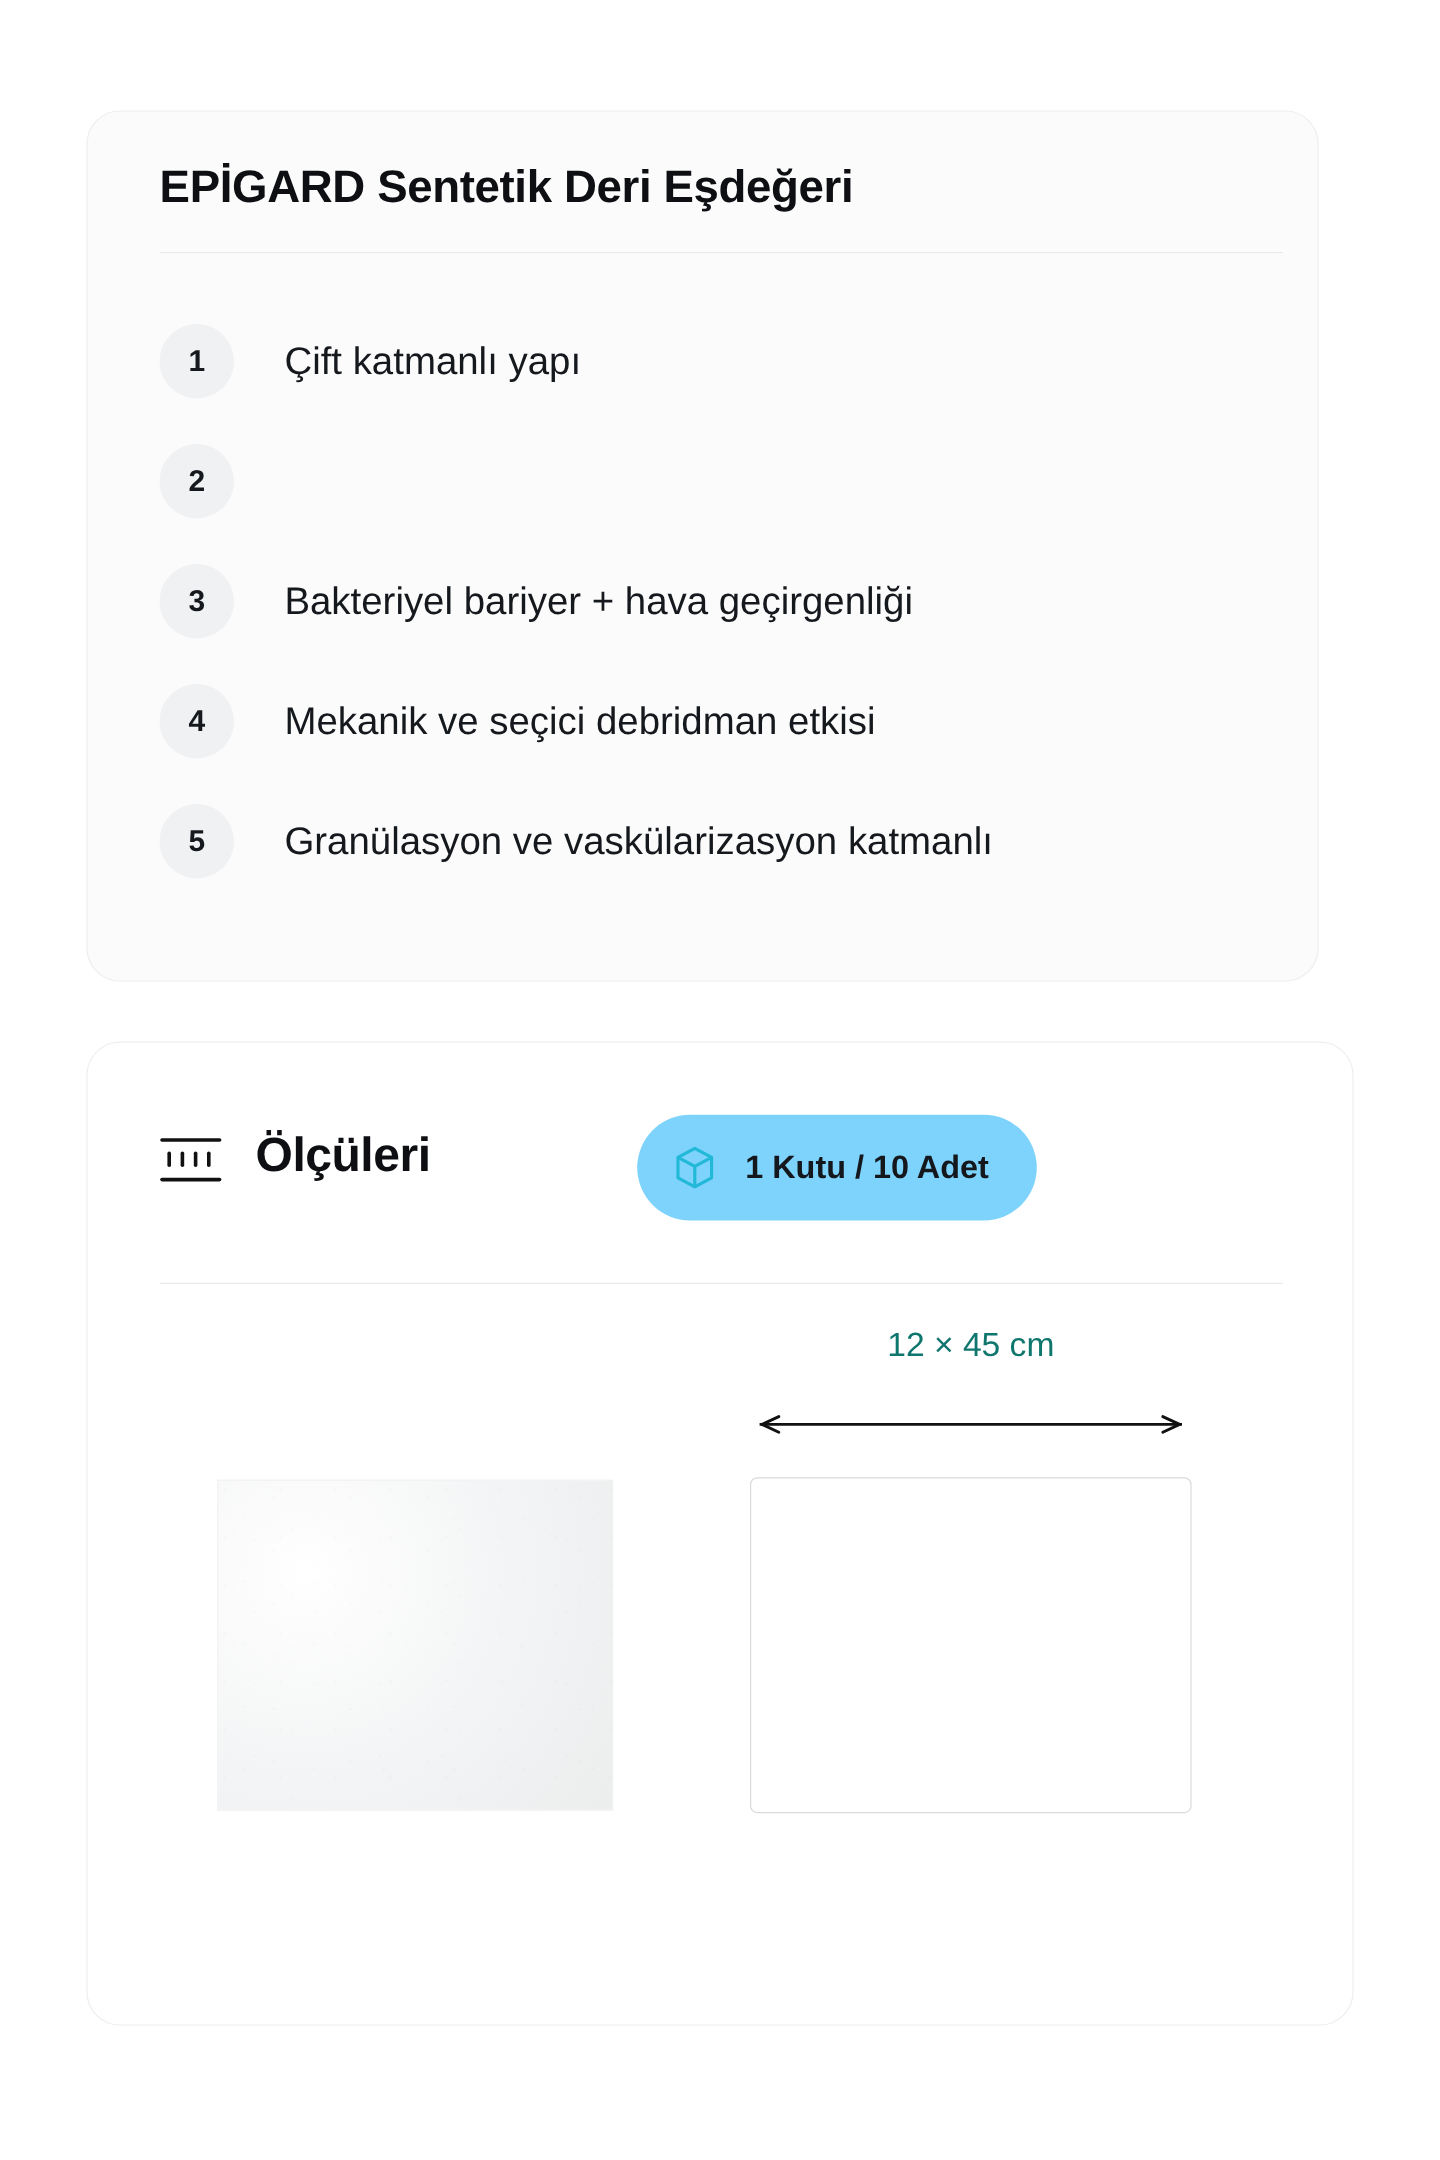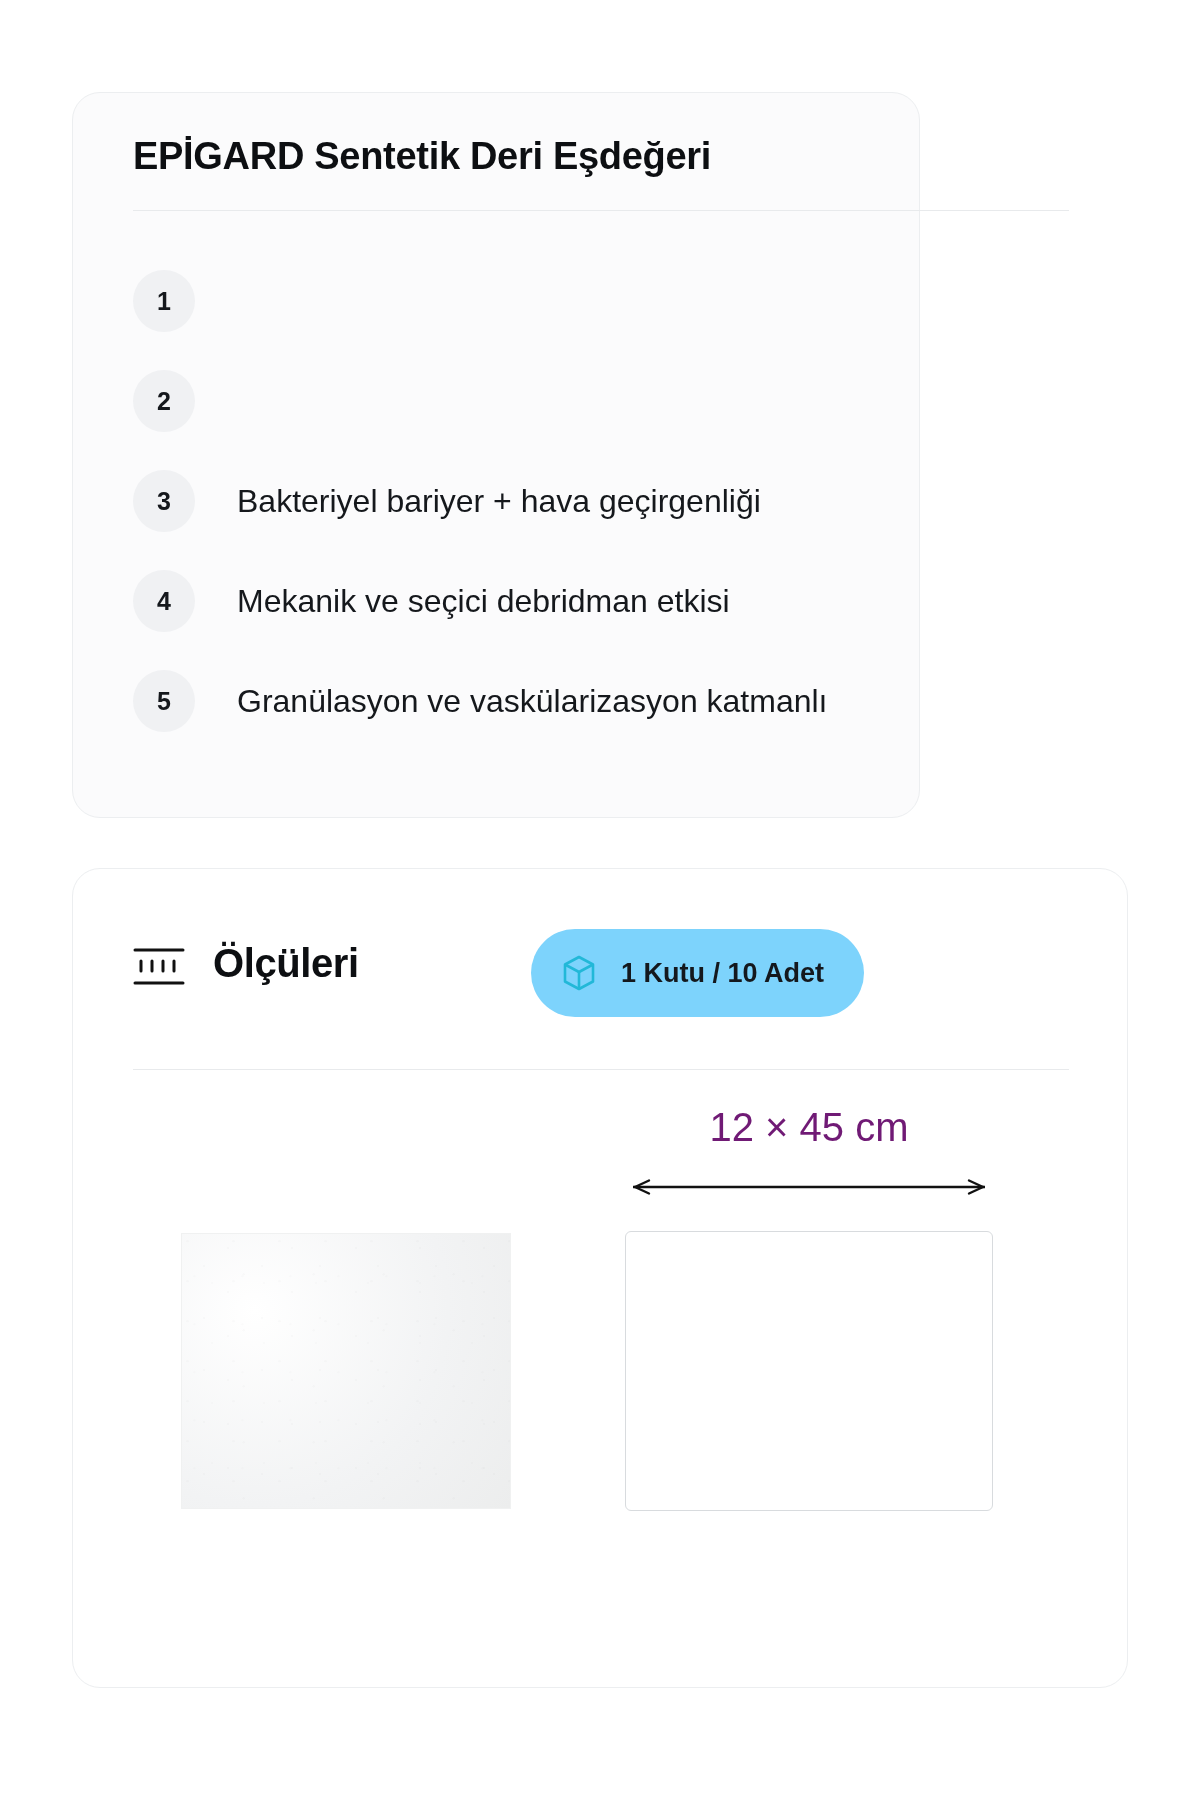--- a/index.html
+++ b/index.html
@@ -26,21 +26,21 @@
   .card {
     position: absolute;
     background: #fbfbfc;
     border: 1px solid #eceef0;
     border-radius: 28px;
     box-sizing: border-box;
   }
   .features-card {
     left: 72px;
     top: 92px;
-    width: 848px;
+    width: 1027px;
     height: 726px;
     padding: 0;
   }
   .features-title {
     position: absolute;
     left: 60px;
     top: 42px;
     font-size: 38px;
     font-weight: bold;
     letter-spacing: -0.3px;
@@ -159,22 +159,22 @@
     top: 200px;
     width: 100%;
     height: 620px;
   }
   .size-label {
     position: absolute;
     left: 556px;
     top: 36px;
     width: 360px;
     text-align: center;
-    font-size: 40px;
-    color: #701a75;
+    font-size: 28px;
+    color: #0f766e;
   }
   .arrow-h {
     position: absolute;
     left: 552px;
     top: 108px;
     width: 368px;
     height: 20px;
   }
   .arrow-v {
     position: absolute;
@@ -225,20 +225,21 @@
 
 <div class="page">
 
   <section class="card features-card">
     <h1 class="features-title">EPİGARD Sentetik Deri Eşdeğeri</h1>
     <div class="divider features-divider"></div>
 
     <ul class="feature-list">
       <li class="feature-item">
         <span class="feature-badge">1</span>
+        <span class="feature-text">Çift katmanlı yapı</span>
       </li>
       <li class="feature-item">
         <span class="feature-badge">2</span>
       </li>
       <li class="feature-item">
         <span class="feature-badge">3</span>
         <span class="feature-text">Bakteriyel bariyer + hava geçirgenliği</span>
       </li>
       <li class="feature-item">
         <span class="feature-badge">4</span>

